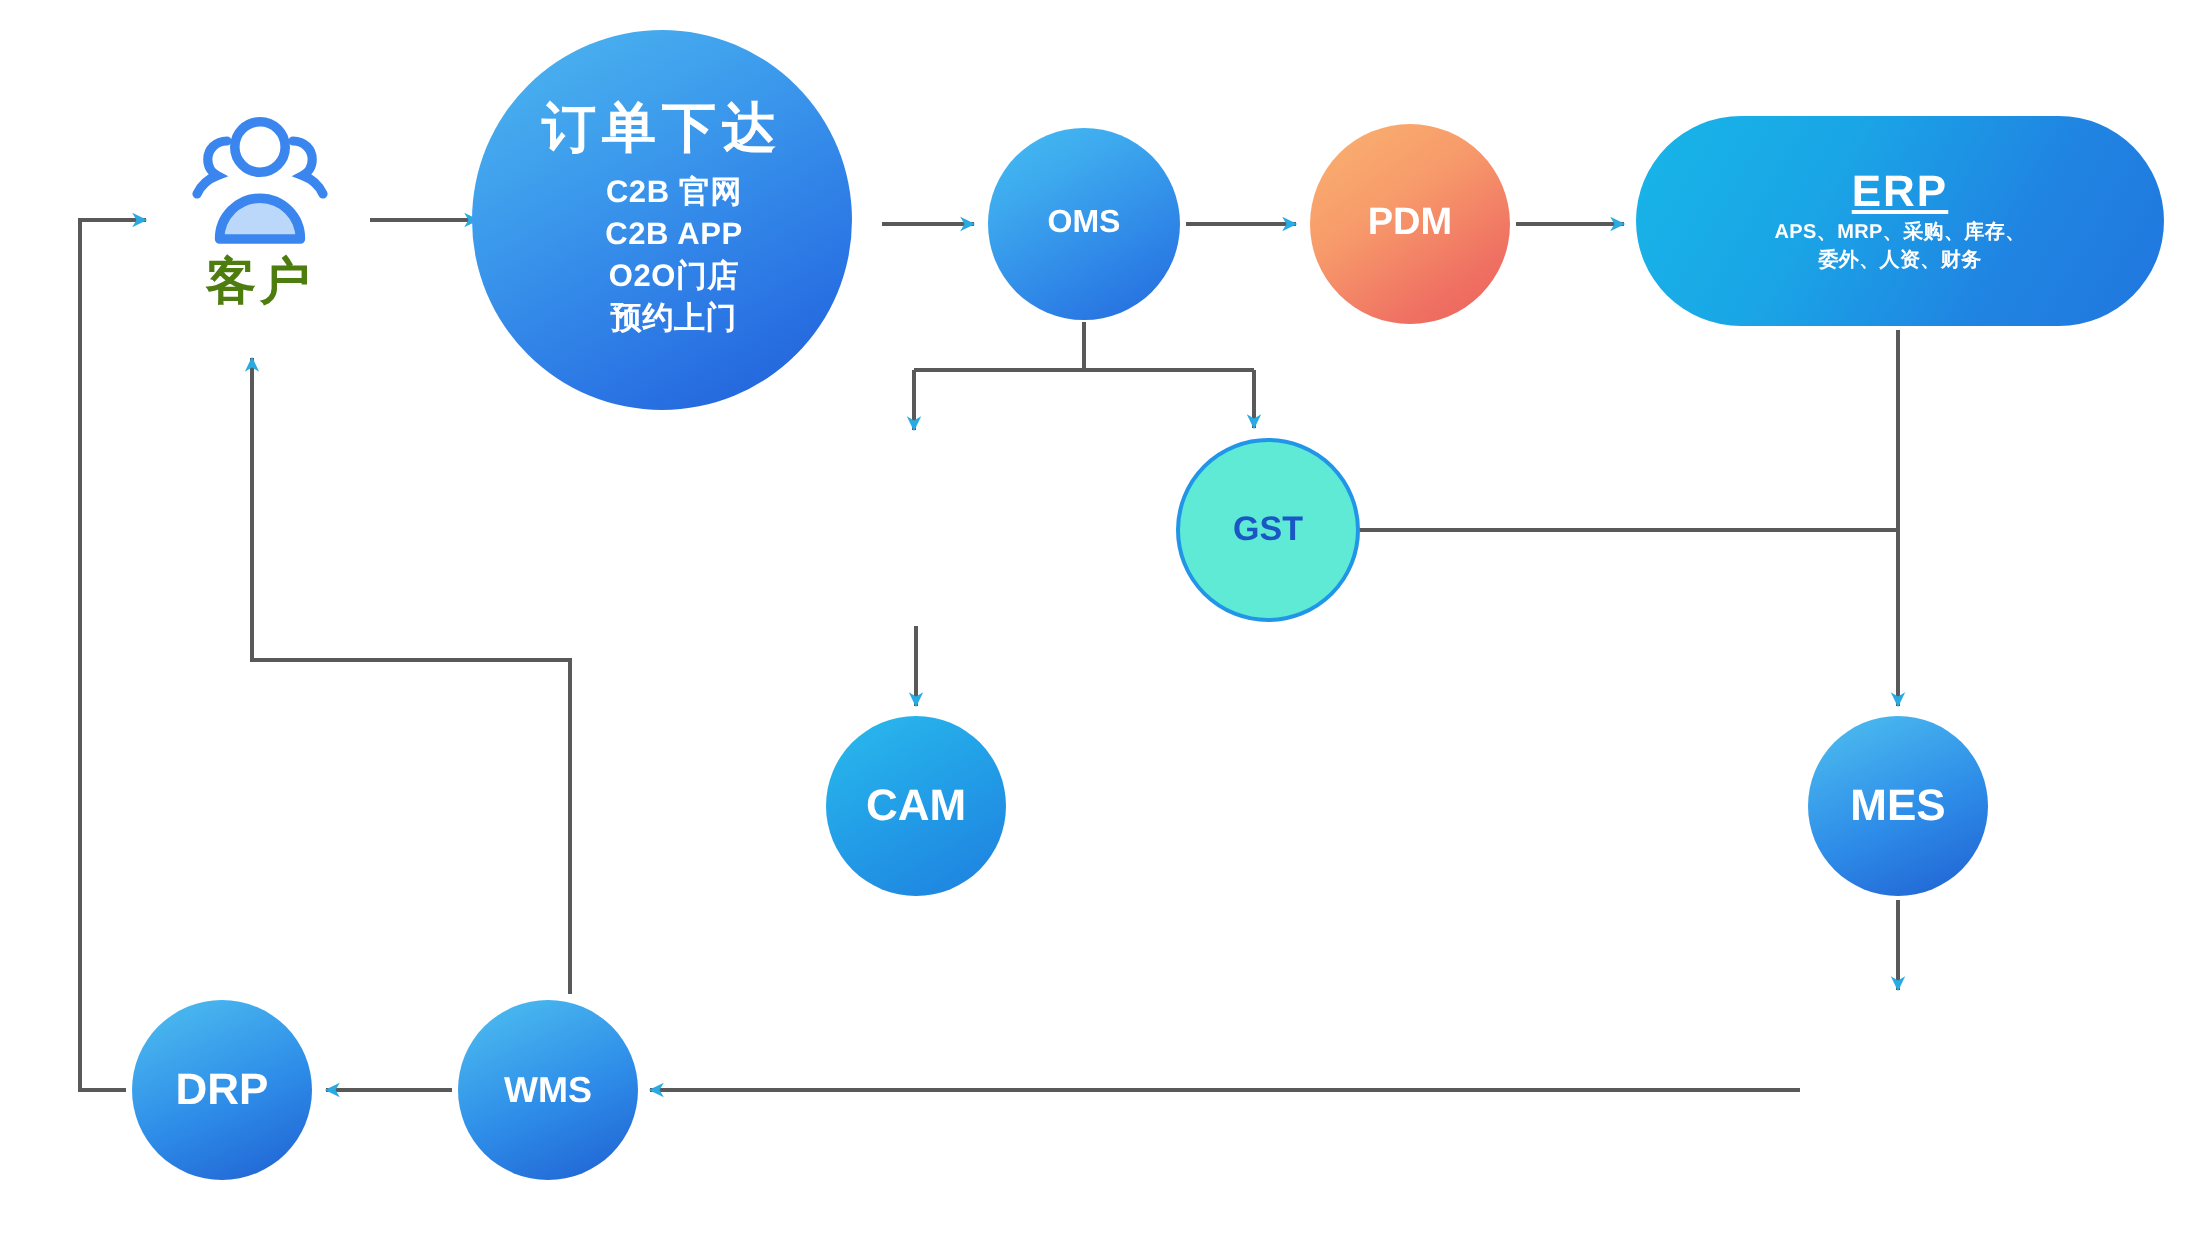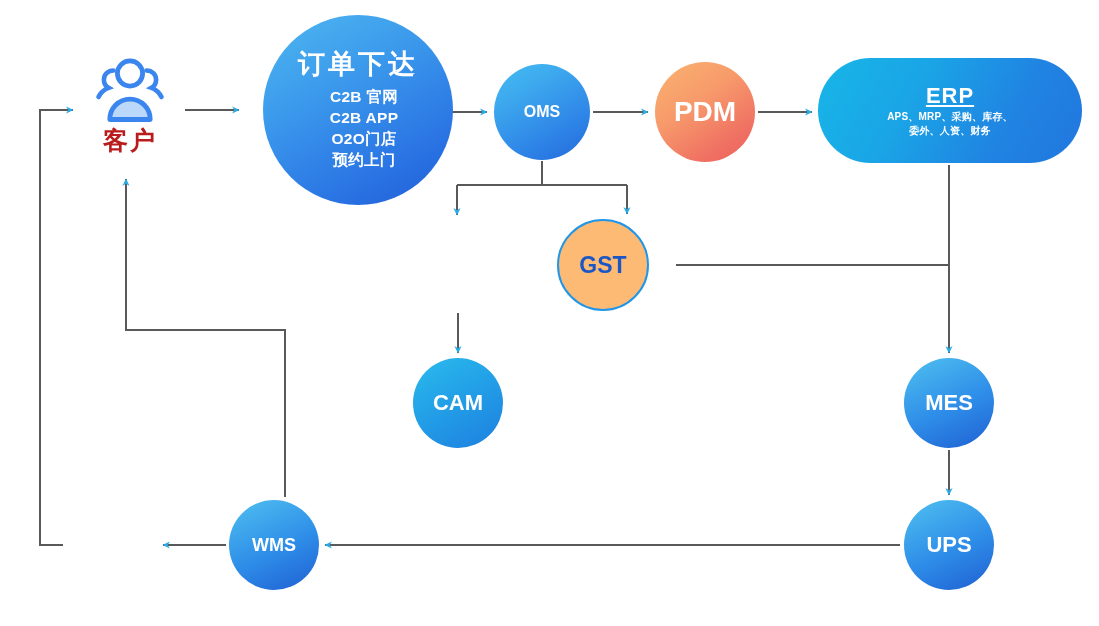--- a/index.html
+++ b/index.html
@@ -52,62 +52,62 @@
   }
   .fill-order {
     background: linear-gradient(150deg, #4FB8F0 0%, #3C9BEC 35%, #2A74E4 75%, #1F5DD6 100%);
   }
   .fill-erp {
     background: linear-gradient(120deg, #17B6E8 0%, #1AA5E6 35%, #2084E2 70%, #2176DE 100%);
   }
 
   
   .n-order {
-    left: 263px; top: 15px; width: 190px; height: 190px;
+    left: 236px; top: 15px; width: 190px; height: 190px;
   }
   .n-order .title {
     font-size: 27px; font-weight: 700; letter-spacing: 3px;
     line-height: 1.1; margin-bottom: 7px;
   }
   .n-order .lines {
     font-size: 15.5px; font-weight: 700; line-height: 1.36;
     letter-spacing: 0.3px;
     margin-left: 12px;
   }
   .n-oms { left: 494px; top: 64px; width: 96px; height: 96px; font-size: 16px; font-weight: 700; align-items: center; }
-  .n-pdm { left: 655px; top: 62px; width: 100px; height: 100px; font-size: 28px; font-weight: 700; }
+  .n-pdm { left: 655px; top: 62px; width: 100px; height: 100px; font-size: 19px; font-weight: 700; }
   .n-erp {
     left: 818px; top: 58px; width: 264px; height: 105px;
     border-radius: 53px;
   }
   .n-erp .title { font-size: 22px; font-weight: 700; line-height: 1.05; margin-bottom: 3px; letter-spacing: 1px; text-decoration: underline;}
   .n-erp .lines { font-size: 10px; font-weight: 700; line-height: 1.32; letter-spacing: 0.2px;}
   .n-cad { left: 412px; top: 220px; width: 91px; height: 91px; font-size: 23px; font-weight: 700; }
   .n-gst {
-    left: 557px; top: 219px; width: 92px; height: 92px;
-    background: #fdba74;
+    left: 588px; top: 219px; width: 92px; height: 92px;
+    background: #5eead4;
     color: #1B57C4;
-    font-size: 23px; font-weight: 700;
+    font-size: 17px; font-weight: 700;
     border: 2.5px solid #2196E8;
     box-shadow: 0 0 0 0 transparent;
   }
   .n-cam { left: 413px; top: 358px; width: 90px; height: 90px; font-size: 22px; font-weight: 700; }
   .n-mes { left: 904px; top: 358px; width: 90px; height: 90px; font-size: 22px; font-weight: 700; }
   .n-ups { left: 904px; top: 500px; width: 90px; height: 90px; font-size: 22px; font-weight: 700; }
   .n-wms { left: 229px; top: 500px; width: 90px; height: 90px; font-size: 18px; font-weight: 700; }
   .n-drp { left: 66px; top: 500px; width: 90px; height: 90px; font-size: 22px; font-weight: 700; }
 
   
   .n-customer {
     left: 80px; top: 52px; width: 100px; height: 110px;
     color: #2E7BE8;
     background: transparent;
   }
   .n-customer .cust-label {
-    font-size: 25px; font-weight: 700; color: #b91c1c;
+    font-size: 25px; font-weight: 700; color: #4d7c0f;
     letter-spacing: 2px; margin-top: 1px;
   }
   .n-customer svg { display: block; }
 </style>
 </head>
 <body>
 
 <div id="canvas">
 
   <svg id="wires" viewBox="0 0 1099 626" width="1099" height="626">
@@ -198,22 +198,22 @@
   </div>
 
   <div class="node circle fill-cyan n-cam">
     <span>CAM</span>
   </div>
 
   <div class="node circle fill-blue-deep n-mes">
     <span>MES</span>
   </div>
 
-  <div class="node circle fill-blue-deep n-ups">
-    <span>UPS</span>
-  </div>
 
   <div class="node circle fill-blue-deep n-wms">
     <span>WMS</span>
   </div>
 
+  <div class="node circle fill-blue-deep n-drp">
+    <span>DRP</span>
+  </div>
 
 </div>
 
 </body></html>

